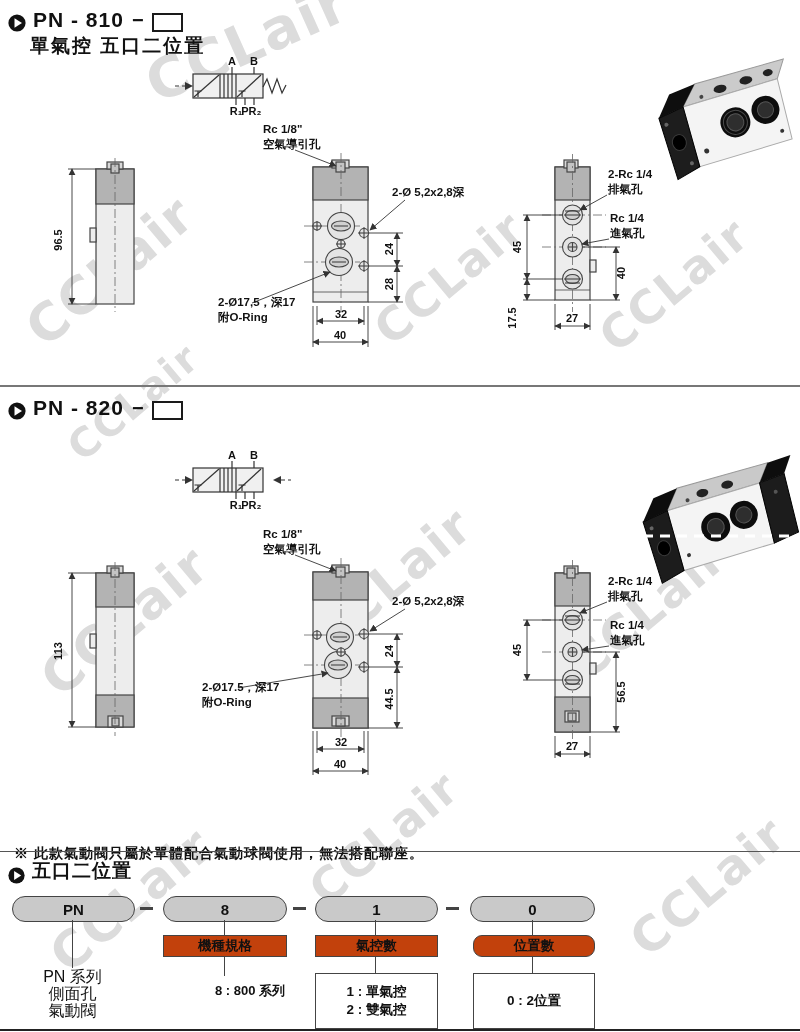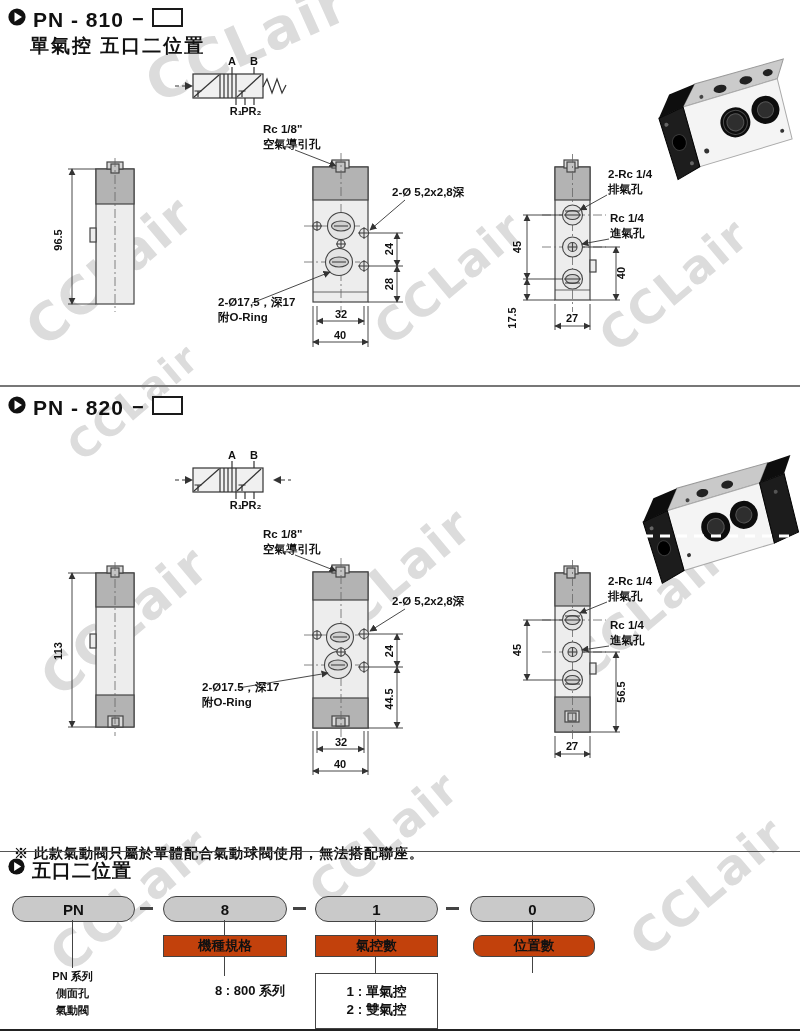--- a/index.html
+++ b/index.html
@@ -1,21 +1,21 @@
 <!DOCTYPE html>
 <html><head>
 <meta charset="utf-8">
 <style>
   html,body{margin:0;padding:0;background:#fff;}
   #page{position:relative;width:800px;height:1032px;background:#ffffff;overflow:hidden;
         font-family:"Liberation Sans",sans-serif;color:#111;}
   .abs{position:absolute;}
   .wm{position:absolute;z-index:0;font-family:"DejaVu Sans",sans-serif;font-weight:bold;
       color:#dcdcdc;white-space:nowrap;letter-spacing:2px;line-height:1;}
-  .sec-head{display:flex;align-items:flex-start;gap:7px;z-index:2;}
+  .sec-head{display:flex;align-items:flex-end;gap:7px;z-index:2;}
   .sec-title{font-size:21px;font-weight:bold;letter-spacing:1px;}
   .dash{font-size:20px;font-weight:bold;margin:0 1px;}
   .blankbox{width:27px;height:15px;border:2px solid #1a1a1a;background:#fff;}
   .sec-sub{font-size:19px;font-weight:bold;letter-spacing:2px;z-index:2;}
   .note{font-size:14px;font-weight:bold;letter-spacing:1px;z-index:2;}
   .hline{position:absolute;left:0;width:800px;background:#777;z-index:2;}
   svg.draw{position:absolute;overflow:visible;z-index:1;}
   svg.draw text{font-family:"Liberation Sans",sans-serif;fill:#111;font-weight:bold;}
   .dimtxt{font-size:11px;}
   .lbltxt{font-size:11.5px;}
@@ -24,21 +24,21 @@
         border-radius:13px;display:flex;align-items:center;justify-content:center;
         font-size:15px;font-weight:bold;z-index:1;}
   .odash{position:absolute;top:907px;width:13px;height:2.5px;background:#444;z-index:1;}
   .obox{position:absolute;top:935px;height:20px;background:#c2410c;border:1px solid #444;
         display:flex;align-items:center;justify-content:center;font-size:13.5px;font-weight:bold;z-index:1;}
   .vbox{position:absolute;top:973px;height:54px;background:#fff;border:1px solid #444;
         display:flex;flex-direction:column;align-items:center;justify-content:center;
         font-size:13.5px;font-weight:bold;z-index:1;}
   .conn{position:absolute;width:1px;background:#444;z-index:1;}
   .pdesc{position:absolute;display:flex;flex-direction:column;align-items:center;
-         font-size:11px;font-weight:bold;line-height:17px;z-index:1;}
+         font-size:16px;font-weight:normal;line-height:17px;z-index:1;}
   .sdesc{position:absolute;font-size:13px;font-weight:bold;text-align:right;z-index:1;}
 </style>
 </head>
 <body>
 
 <div id="page">
 
   <div class="wm" style="left:140px;top:15px;font-size:56px;transform:rotate(-24deg);">CCLair</div>
   <div class="wm" style="left:10px;top:245px;font-size:52px;transform:rotate(-40deg);">CCLair</div>
   <div class="wm" style="left:360px;top:255px;font-size:46px;transform:rotate(-40deg);">CCLair</div>
@@ -498,15 +498,18 @@
     <span>PN 系列</span>
     <span>側面孔</span>
     <span>氣動閥</span>
   </div>
   <div class="sdesc" style="left:163px;top:982px;width:122px;">8 : 800 系列</div>
 
   <div class="vbox" style="left:315px;width:121px;">
     <span>1 : 單氣控</span>
     <span>2 : 雙氣控</span>
   </div>
+  <div class="vbox" style="left:473px;width:120px;justify-content:center;">
+    <span>0 : 2位置</span>
+  </div>
 
   <div class="hline" style="top:1029px;height:2px;background:#222;"></div>
 </div>
 
 </body></html>

